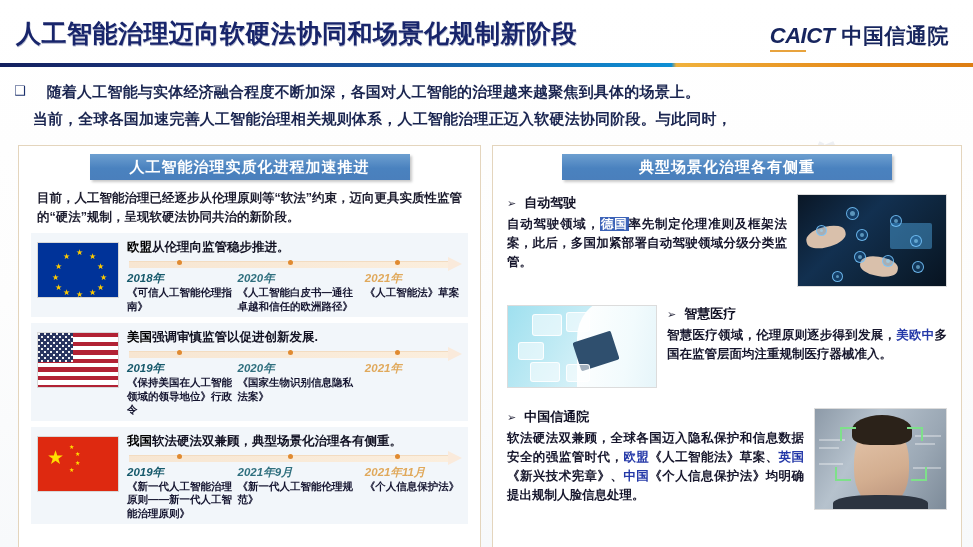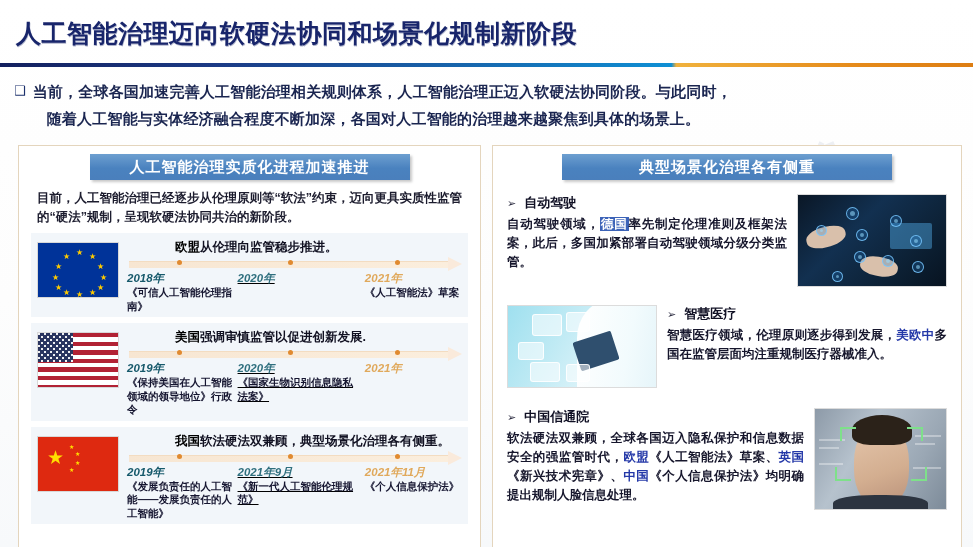--- a/index.html
+++ b/index.html
@@ -136,21 +136,21 @@
     position: absolute; left: 9px; top: 11px;
     color: #ffde00; font-size: 19px; line-height: 19px;
   }
   .flag-cn .smstar {
     position: absolute; color: #ffde00; font-size: 6px; line-height: 6px;
   }
 
   .country-body { flex: 1; min-width: 0; }
   .country-head {
     font-size: 12.5px; color: #111122; line-height: 16px;
-    margin-bottom: 2px; font-weight: bold; margin-left: 48px;
+    margin-bottom: 2px; font-weight: bold;
   }
   .country-head .bold-name { font-weight: bold; color: #000000; }
   .country-head .rest { font-weight: bold; }
 
   .timeline {
     position: relative; height: 13px; margin: 2px 0 1px 0;
   }
   .tl-arrow {
     position: absolute; left: 2px; top: 4px; right: 14px; height: 7px;
     background: linear-gradient(to right, #f7e6d2, #fbeedd);
@@ -163,21 +163,21 @@
     border-bottom: 7.5px solid transparent;
     border-left: 14px solid #faeadb;
   }
   .tl-dot {
     position: absolute; top: 3px; width: 5px; height: 5px;
     border-radius: 50%; background: #e08a30;
   }
   .tl-row { display: flex; }
   .tl-col { min-width: 0; }
   .tl-col.c1 { width: 33%; padding-right: 4px; }
-  .tl-col.c2 { width: 38%; padding-right: 4px; text-decoration: underline; }
+  .tl-col.c2 { width: 38%; padding-right: 4px; }
   .tl-col.c3 { width: 29%; }
   .tl-year {
     font-size: 11.5px; font-style: italic; font-weight: bold;
     line-height: 14px; margin-bottom: 1px;
   }
   .tl-year.y1 { color: #16596b; }
   .tl-year.y2 { color: #2f6f7e; }
   .tl-year.y3 { color: #e0a95c; }
   .tl-doc {
     font-size: 10.5px; color: #151530; line-height: 13.5px;
@@ -253,29 +253,33 @@
 <body>
 
 <div id="slide">
 
   <div class="wm" style="left:30px; top:380px;">CAICT 中国信通院</div>
   <div class="wm" style="left:520px; top:190px;">CAICT 中国信通院</div>
   <div class="wm" style="left:600px; top:400px;">CAICT 中国信通院</div>
 
   <div class="header">
     <div class="slide-title">人工智能治理迈向软硬法协同和场景化规制新阶段</div>
+    <div class="logo-wrap">
+      <span class="logo-caict">CAICT</span>
+      <span class="logo-cn">中国信通院</span>
+    </div>
   </div>
   <div class="accent-bar"></div>
 
   <div class="intro">
     <div class="intro-row">
       <div class="intro-bullet">❑</div>
       <div class="intro-lines">
+        <div class="intro-line second">随着人工智能与实体经济融合程度不断加深，各国对人工智能的治理越来越聚焦到具体的场景上。</div>
         <div class="intro-line">当前，全球各国加速完善人工智能治理相关规则体系，人工智能治理正迈入软硬法协同阶段。与此同时，</div>
-        <div class="intro-line second">随着人工智能与实体经济融合程度不断加深，各国对人工智能的治理越来越聚焦到具体的场景上。</div>
       </div>
     </div>
   </div>
 
   <div class="panel panel-left">
     <div class="panel-title">人工智能治理实质化进程加速推进</div>
     <div class="lead-text">目前，人工智能治理已经逐步从伦理原则等“软法”约束，迈向更具实质性监管的“硬法”规制，呈现软硬法协同共治的新阶段。</div>
 
     <div class="country-block">
       <div class="flag flag-eu">
@@ -303,20 +307,21 @@
           <div class="tl-dot" style="left:48%;"></div>
           <div class="tl-dot" style="left:80%;"></div>
         </div>
         <div class="tl-row">
           <div class="tl-col c1">
             <div class="tl-year y1">2018年</div>
             <div class="tl-doc">《可信人工智能伦理指南》</div>
           </div>
           <div class="tl-col c2">
             <div class="tl-year y2">2020年</div>
+            <div class="tl-doc">《人工智能白皮书—通往卓越和信任的欧洲路径》</div>
           </div>
           <div class="tl-col c3">
             <div class="tl-year y3">2021年</div>
             <div class="tl-doc">《人工智能法》草案</div>
           </div>
         </div>
       </div>
     </div>
 
     <div class="country-block">
@@ -366,21 +371,21 @@
         <div class="timeline">
           <div class="tl-arrow"></div>
             <div class="tl-head"></div>
           <div class="tl-dot" style="left:15%;"></div>
           <div class="tl-dot" style="left:48%;"></div>
           <div class="tl-dot" style="left:80%;"></div>
         </div>
         <div class="tl-row">
           <div class="tl-col c1">
             <div class="tl-year y1">2019年</div>
-            <div class="tl-doc">《发展负责任的人工智能——发展负责任的人工智能》</div>
+            <div class="tl-doc">《新一代人工智能治理原则——新一代人工智能治理原则》</div>
           </div>
           <div class="tl-col c2">
             <div class="tl-year y2">2021年9月</div>
             <div class="tl-doc">《新一代人工智能伦理规范》</div>
           </div>
           <div class="tl-col c3">
             <div class="tl-year y3">2021年11月</div>
             <div class="tl-doc">《个人信息保护法》</div>
           </div>
         </div>

